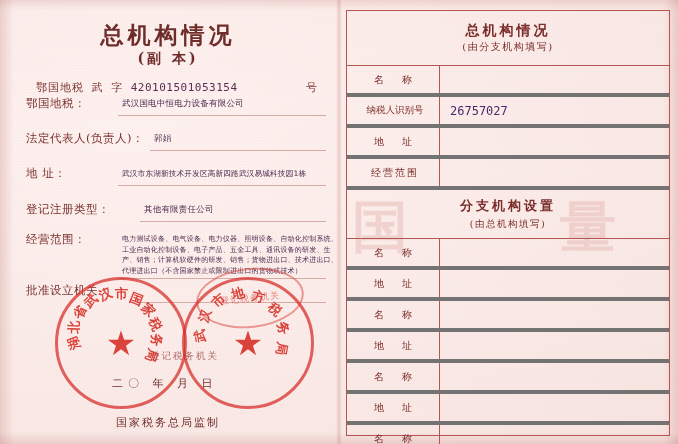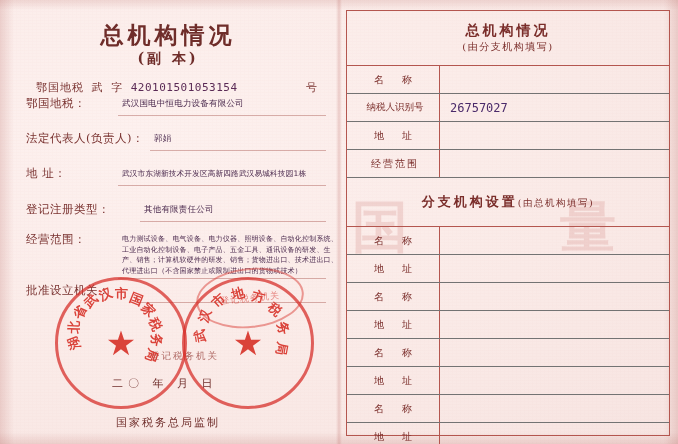--- a/index.html
+++ b/index.html
@@ -165,21 +165,21 @@
     align-items: center;
     justify-content: center;
     color: #7a2d2a;
     font-family: "DejaVu Serif", "Liberation Serif", serif;
   }
   .rp-head .t1 { font-size: 14px; font-weight: bold; letter-spacing: 3px; }
   .rp-head .t2 { font-size: 10px; letter-spacing: 1.5px; }
   .rp-row {
     display: flex;
     height: 27px;
-    border-bottom: 1px solid #737373;
+    border-bottom: 4px solid #737373;
   }
   .rp-row:last-child { border-bottom: none; }
   .rp-cell-label {
     width: 92px;
     border-right: 1px solid #b4564f;
     display: flex;
     align-items: center;
     justify-content: center;
     font-family: "DejaVu Serif", "Liberation Serif", serif;
     font-size: 10px;
@@ -193,21 +193,21 @@
     align-items: center;
     padding-left: 10px;
     font-family: "DejaVu Sans Mono", "Liberation Mono", monospace;
     font-size: 12px;
     color: #4a2a6a;
   }
   .rp-sub {
     border-bottom: 1px solid #b4564f;
     height: 48px;
     display: flex;
-    flex-direction: row;
+    flex-direction: column;
     align-items: center;
     justify-content: center;
     color: #7a2d2a;
     font-family: "DejaVu Serif", "Liberation Serif", serif;
   }
   .rp-sub .t1 { font-size: 13px; font-weight: bold; letter-spacing: 3px; }
   .rp-sub .t2 { font-size: 9.5px; letter-spacing: 1.5px; margin-top: 3px; }
 
   
   .stamp {

